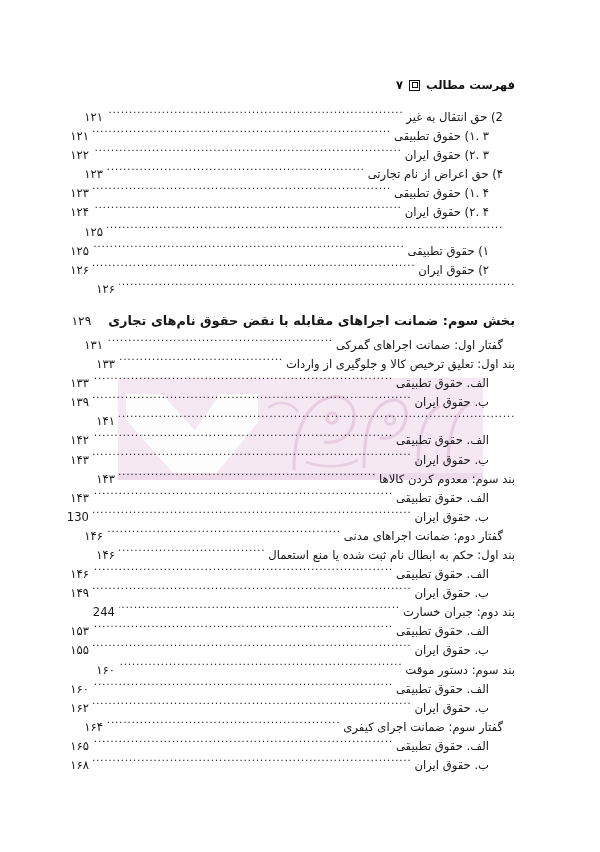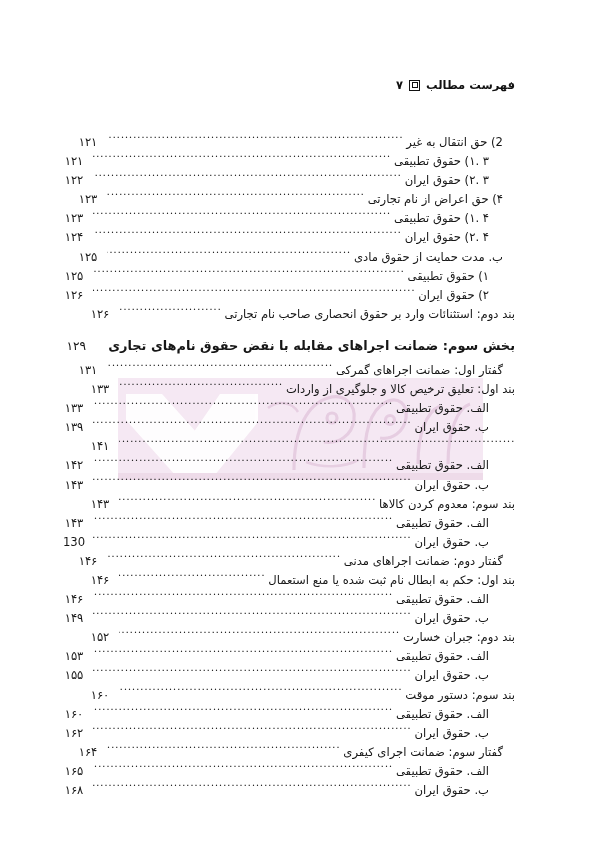--- a/index.html
+++ b/index.html
@@ -120,24 +120,23 @@
     font-size: 11px;
     letter-spacing: 0.6px;
     color: #2a2a2a;
     overflow: hidden;
     white-space: nowrap;
     display: block;
   }
   .toc-row .pagenum {
     flex: 0 0 auto;
     padding-right: 4px;
-    text-align: center;
+    text-align: right;
     min-width: 30px;
     font-size: 11.6px;
-    margin-top: 25px;
   }
 
   
   .toc-row.lvl-0 { padding-right: 0px; }
   .toc-row.lvl-1 { padding-right: 12px; }
   .toc-row.lvl-2 { padding-right: 26px; }
 
   
   .toc-row.heading {
     font-weight: bold;
@@ -210,36 +209,34 @@
         <span class="label">۴ .۱) حقوق تطبیقی</span>
         <span class="leader"></span>
         <span class="pagenum">۱۲۳</span>
       </div>
       <div class="toc-row lvl-2">
         <span class="label">۴ .۲) حقوق ایران</span>
         <span class="leader"></span>
         <span class="pagenum">۱۲۴</span>
       </div>
       <div class="toc-row lvl-1">
-        <span class="label">ب. مدت حمایت از حقوق مادی</span>
         <span class="leader"></span>
         <span class="pagenum">۱۲۵</span>
       </div>
       <div class="toc-row lvl-2">
         <span class="label">۱) حقوق تطبیقی</span>
         <span class="leader"></span>
         <span class="pagenum">۱۲۵</span>
       </div>
       <div class="toc-row lvl-2">
         <span class="label">۲) حقوق ایران</span>
         <span class="leader"></span>
         <span class="pagenum">۱۲۶</span>
       </div>
       <div class="toc-row lvl-0">
-        <span class="label">بند دوم: استثنائات وارد بر حقوق انحصاری صاحب نام تجارتی</span>
         <span class="leader"></span>
         <span class="pagenum">۱۲۶</span>
       </div>
       <div class="toc-row lvl-0 heading gap-above">
         <span class="label">بخش سوم: ضمانت اجراهای مقابله با نقض حقوق نام‌های تجاری</span>
         <span class="leader"></span>
         <span class="pagenum">۱۲۹</span>
       </div>
       <div class="toc-row lvl-1">
         <span class="label">گفتار اول: ضمانت اجراهای گمرکی</span>
@@ -306,21 +303,21 @@
         <span class="pagenum">۱۴۶</span>
       </div>
       <div class="toc-row lvl-2">
         <span class="label">ب. حقوق ایران</span>
         <span class="leader"></span>
         <span class="pagenum">۱۴۹</span>
       </div>
       <div class="toc-row lvl-0">
         <span class="label">بند دوم: جبران خسارت</span>
         <span class="leader"></span>
-        <span class="pagenum">۱۵۲</span>
+        <span class="pagenum">244</span>
       </div>
       <div class="toc-row lvl-2">
         <span class="label">الف. حقوق تطبیقی</span>
         <span class="leader"></span>
         <span class="pagenum">۱۵۳</span>
       </div>
       <div class="toc-row lvl-2">
         <span class="label">ب. حقوق ایران</span>
         <span class="leader"></span>
         <span class="pagenum">۱۵۵</span>

